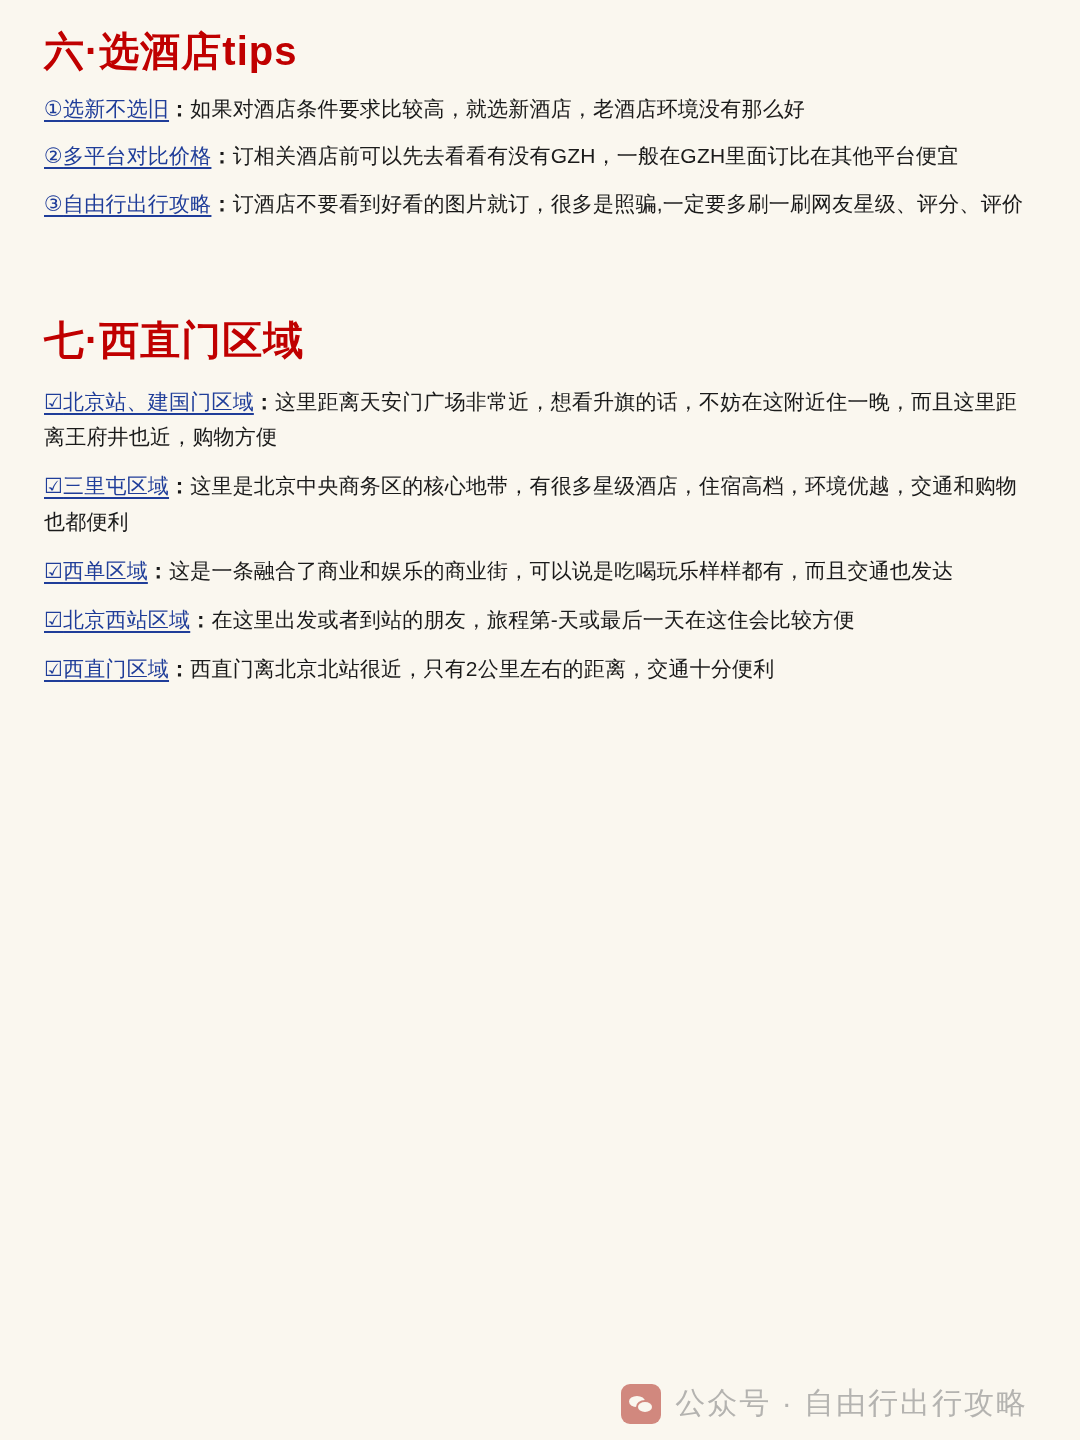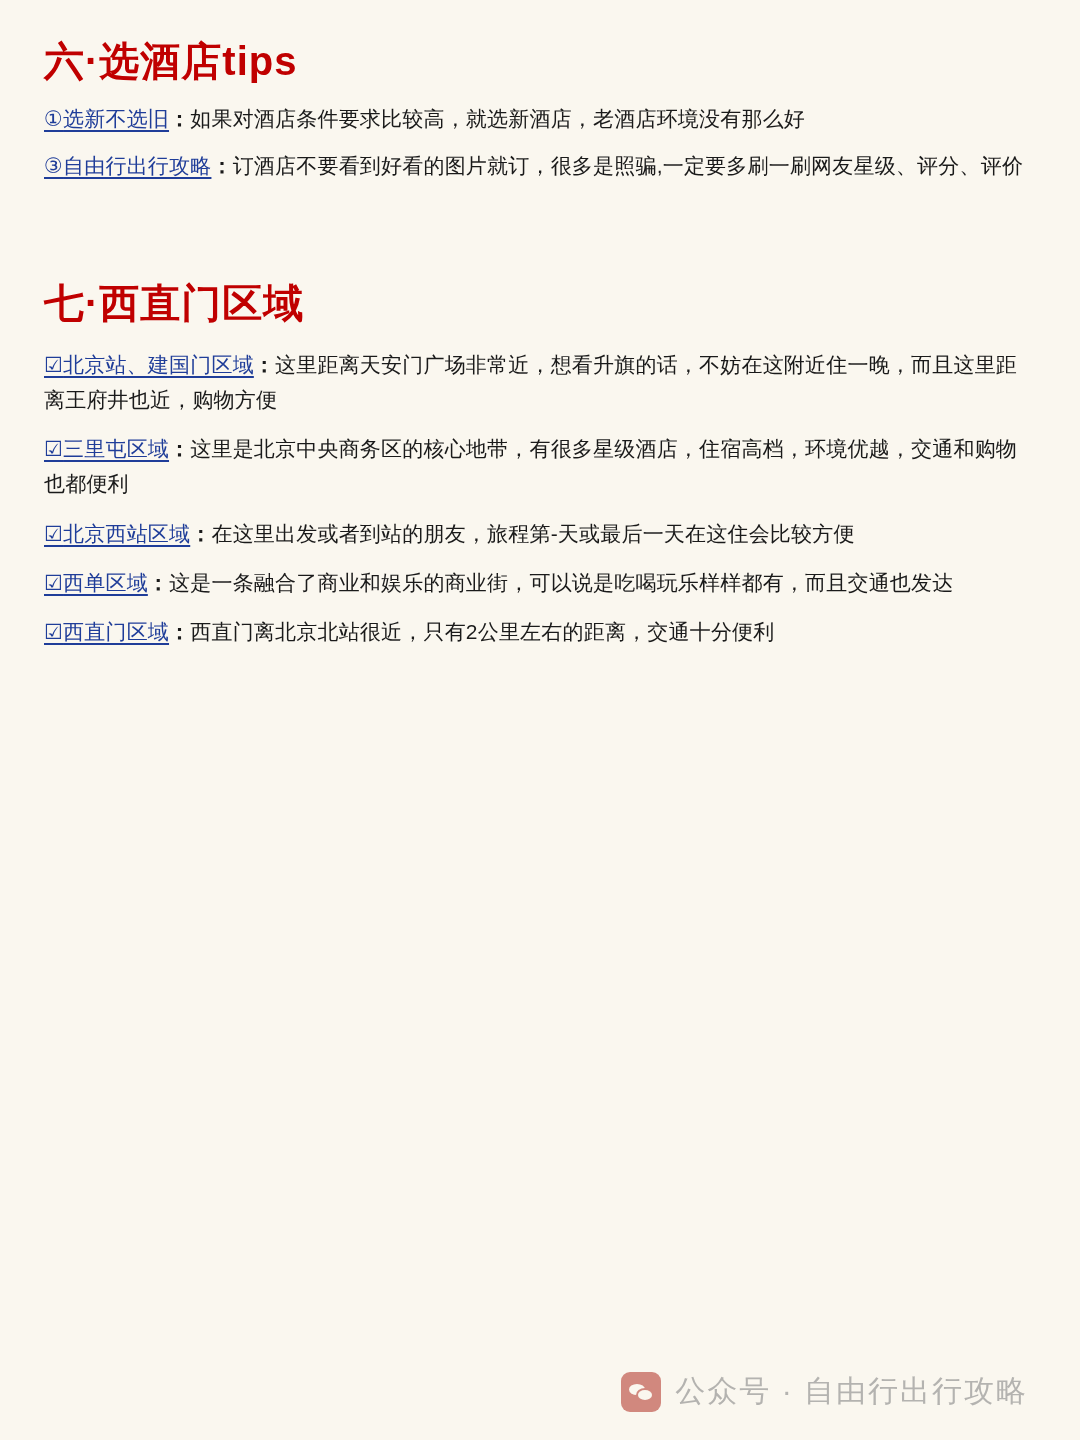--- a/index.html
+++ b/index.html
@@ -24,21 +24,21 @@
   }
   .section-heading {
     color: #c00000;
     font-size: 40px;
     font-weight: bold;
     letter-spacing: 1px;
     margin: 0;
     padding: 0;
   }
   #sec1-heading {
-    padding-top: 34px;
+    padding-top: 24px;
   }
   .para {
     font-size: 21px;
     line-height: 1.68;
     margin: 12px 0 0 0;
     text-align: left;
     letter-spacing: 0.2px;
   }
   .lead {
     color: #1f3d99;
@@ -63,21 +63,21 @@
   }
   .sec2-wrap {
     margin-top: 16px;
   }
   .sec2-wrap .para {
     margin-top: 14px;
   }
   .watermark {
     position: absolute;
     right: 52px;
-    bottom: 28px;
+    bottom: 16px;
     display: flex;
     align-items: center;
     gap: 14px;
     opacity: 0.62;
   }
   .wm-logo {
     width: 40px;
     height: 40px;
     border-radius: 9px;
     background: #b9453a;
@@ -118,20 +118,23 @@
 <div class="page">
 
   <h2 class="section-heading" id="sec1-heading">六·选酒店tips</h2>
 
   <div>
 
     <p class="para">
       <span class="lead">①</span><span class="lead">选新不选旧</span><span class="colon">：</span><span class="body-text">如果对酒店条件要求比较高，就选新酒店，老酒店环境没有那么好</span>
     </p>
 
+    <p class="para">
+      <span class="lead">②</span><span class="lead">多平台对比价格</span><span class="colon">：</span><span class="body-text">订相关酒店前可以先去看看有没有GZH，一般在GZH里面订比在其他平台便宜</span>
+    </p>
 
     <p class="para">
       <span class="lead">③</span><span class="lead">自由行出行攻略</span><span class="colon">：</span><span class="body-text">订酒店不要看到好看的图片就订，很多是照骗,一定要多刷一刷网友星级、评分、评价</span>
     </p>
 
   </div>
 
   <div class="gap-big"></div>
 
   <h2 class="section-heading">七·西直门区域</h2>
@@ -140,25 +143,25 @@
 
     <p class="para">
       <span class="lead-box">☑</span><span class="lead">北京站、建国门区域</span><span class="colon">：</span><span class="body-text">这里距离天安门广场非常近，想看升旗的话，不妨在这附近住一晚，而且这里距离王府井也近，购物方便</span>
     </p>
 
     <p class="para">
       <span class="lead-box">☑</span><span class="lead">三里屯区域</span><span class="colon">：</span><span class="body-text">这里是北京中央商务区的核心地带，有很多星级酒店，住宿高档，环境优越，交通和购物也都便利</span>
     </p>
 
     <p class="para">
-      <span class="lead-box">☑</span><span class="lead">北京西站区域</span><span class="colon">：</span><span class="body-text">在这里出发或者到站的朋友，旅程第-天或最后一天在这住会比较方便</span>
+      <span class="lead-box">☑</span><span class="lead">西单区域</span><span class="colon">：</span><span class="body-text">这是一条融合了商业和娱乐的商业街，可以说是吃喝玩乐样样都有，而且交通也发达</span>
     </p>
 
     <p class="para">
-      <span class="lead-box">☑</span><span class="lead">西单区域</span><span class="colon">：</span><span class="body-text">这是一条融合了商业和娱乐的商业街，可以说是吃喝玩乐样样都有，而且交通也发达</span>
+      <span class="lead-box">☑</span><span class="lead">北京西站区域</span><span class="colon">：</span><span class="body-text">在这里出发或者到站的朋友，旅程第-天或最后一天在这住会比较方便</span>
     </p>
 
 
     <p class="para">
       <span class="lead-box">☑</span><span class="lead">西直门区域</span><span class="colon">：</span><span class="body-text">西直门离北京北站很近，只有2公里左右的距离，交通十分便利</span>
     </p>
 
   </div>
 
   <div class="watermark">

